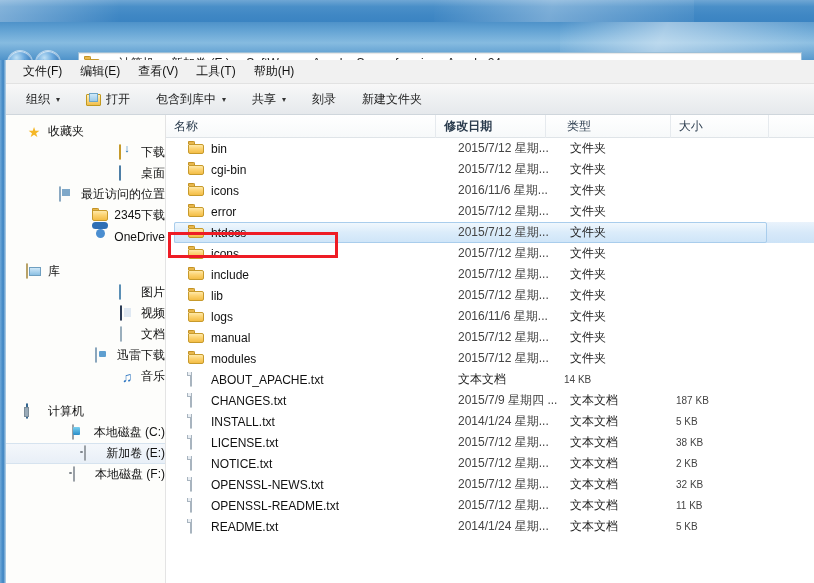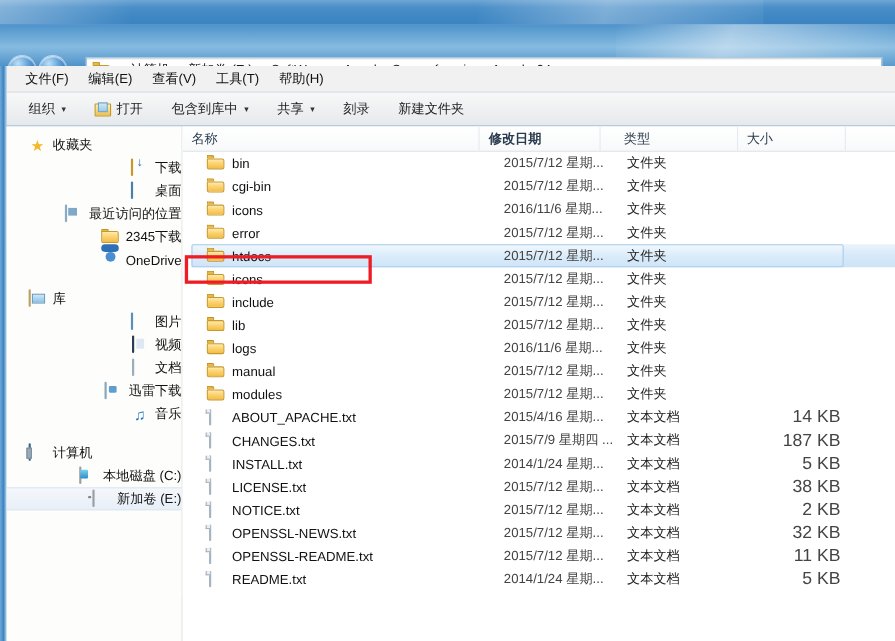--- a/index.html
+++ b/index.html
@@ -284,21 +284,21 @@
     pointer-events: none;
     background: linear-gradient(180deg, #f0f7fd 0%, #dbecfa 50%, #cfe5f8 100%);
   }
   .cell { position: relative; z-index: 2; box-sizing: border-box; white-space: nowrap; overflow: hidden; }
   .c-name {
     width: 276px; display: flex; align-items: center; padding-left: 14px;
     font-size: 12px; color: #111;
   }
   .c-date { width: 112px; font-size: 12px; color: #444; padding-left: 8px; }
   .c-type { width: 114px; font-size: 12px; color: #222; padding-left: 8px; }
-  .c-size { width: 100px; font-size: 16px; color: #444; text-align: right; padding-right: 12px; }
+  .c-size { width: 100px; font-size: 10px; color: #444; text-align: left; padding-right: 12px; }
   .rowico { width: 16px; height: 15px; margin-right: 7px; flex: 0 0 auto; position: relative; }
   .fileico {
     width: 12px; height: 15px; margin-left: 2px; background: #ffffff;
     border: 1px solid #a8b4bf; border-radius: 1px; position: relative; box-sizing: border-box;
   }
   .fileico::before {
     content: ""; position: absolute; right: 0; top: 0; width: 4px; height: 4px;
     background: #e9eef3; border-left: 1px solid #a8b4bf; border-bottom: 1px solid #a8b4bf;
     box-sizing: border-box;
   }
@@ -460,20 +460,24 @@
           <span>计算机</span>
         </div>
         <div class="sbrow child">
           <span class="sbicon"><span class="ic-hdd-sys"></span></span>
           <span>本地磁盘 (C:)</span>
         </div>
         <div class="sbrow child selected">
           <span class="sbicon"><span class="ic-hdd"></span></span>
           <span>新加卷 (E:)</span>
         </div>
+        <div class="sbrow child">
+          <span class="sbicon"><span class="ic-hdd"></span></span>
+          <span>本地磁盘 (F:)</span>
+        </div>
       </div>
     </div>
 
     <div id="content">
       <div id="colheader">
         <div class="colh col-name">名称</div>
         <div class="colh col-date">修改日期</div>
         <div class="colh col-type">类型</div>
         <div class="colh col-size">大小</div>
         <div class="colh col-rest"></div>
@@ -577,21 +581,20 @@
             </div>
             <div class="cell c-date">2015/7/12 星期...</div>
             <div class="cell c-type">文件夹</div>
             <div class="cell c-size"></div>
           </div>
           <div class="row">
             <div class="cell c-name">
               <span class="rowico"><span class="fileico"></span></span>
               <span>ABOUT_APACHE.txt</span>
             </div>
-            <div class="cell c-date">2015/4/16 星期...</div>
             <div class="cell c-type">文本文档</div>
             <div class="cell c-size">14 KB</div>
           </div>
           <div class="row">
             <div class="cell c-name">
               <span class="rowico"><span class="fileico"></span></span>
               <span>CHANGES.txt</span>
             </div>
             <div class="cell c-date">2015/7/9 星期四 ...</div>
             <div class="cell c-type">文本文档</div>

